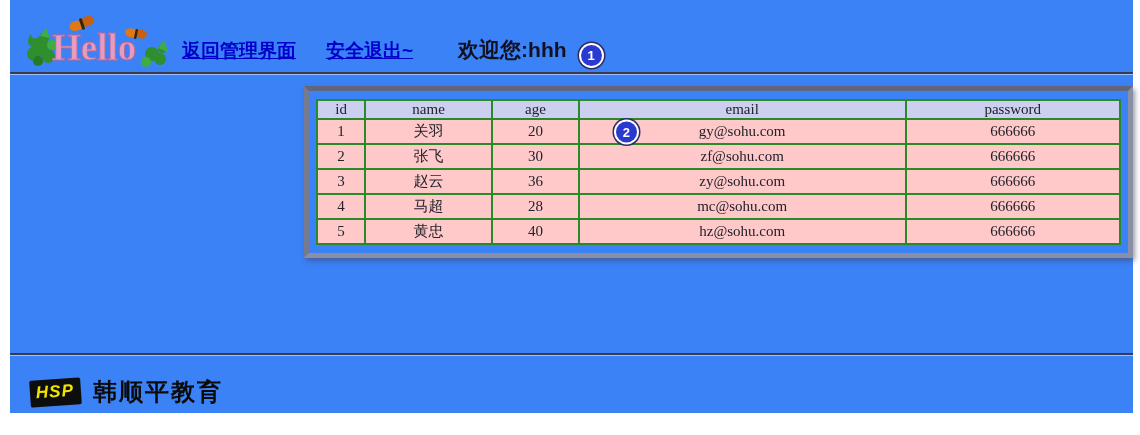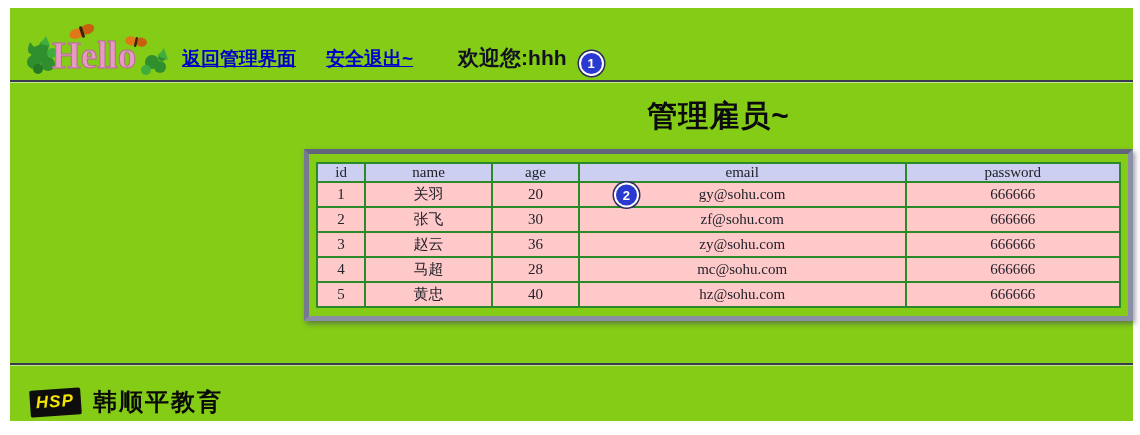--- a/index.html
+++ b/index.html
@@ -1,21 +1,21 @@
 <!DOCTYPE html>
 <html><head>
 <meta charset="utf-8">
 <style>
   * { margin: 0; padding: 0; box-sizing: border-box; }
   html, body { width: 1140px; height: 435px; background: #ffffff; overflow: hidden;
                font-family: "Liberation Sans", sans-serif; }
 
   .content {
-    position: absolute; left: 10px; top: 8px; width: 1123px; height: 413px;
-    background: #84cc16;
+    position: absolute; left: 10px; top: 0; width: 1123px; height: 413px;
+    background: #3b82f6;
   }
 
   
   .header {
     height: 72px; display: flex; align-items: flex-end; padding-left: 16px;
   }
   .hello-logo { width: 142px; height: 60px; position: relative; flex: 0 0 auto; }
   .hello-logo svg { display: block; }
   .nav-link {
     font-size: 19px; font-weight: bold; color: #0000cc;
@@ -127,21 +127,20 @@
     <span class="nav-link back">返回管理界面</span>
     <span class="nav-link logout">安全退出~</span>
     <span class="welcome">欢迎您:hhh</span>
     <span class="badge badge-1">1</span>
   </div>
 
   <hr class="divider">
 
   <div class="main">
     <div class="main-right">
-      <div class="page-title">管理雇员~</div>
 
       <div class="table-frame">
         <table class="employees">
           <colgroup>
             <col class="col-id">
               <col class="col-name">
               <col class="col-age">
             <col class="col-email">
               <col class="col-password">
           </colgroup>

